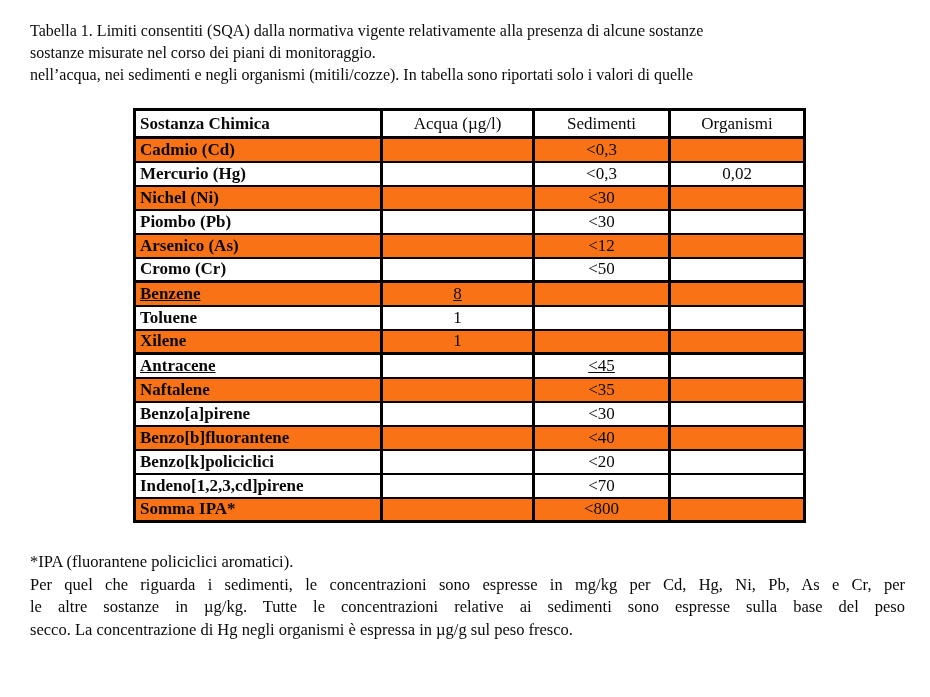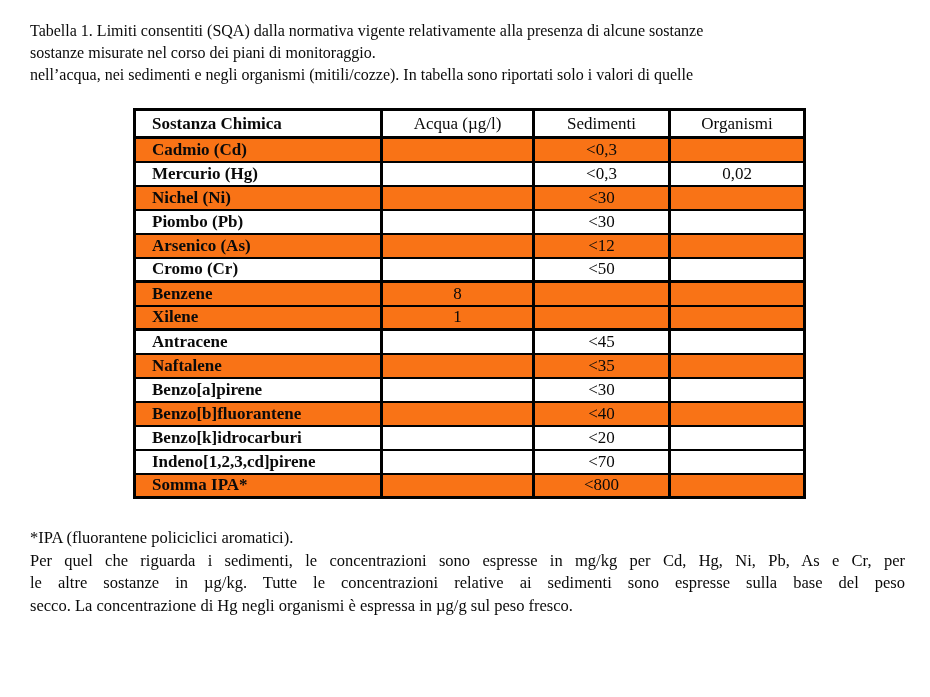--- a/index.html
+++ b/index.html
@@ -34,23 +34,23 @@
     white-space: nowrap;
   }
   table.limits th {
     height: 28px;
     border-bottom-width: 3px;
     font-weight: normal;
     text-align: center;
     background: #ffffff;
   }
   table.limits td { height: 24px; text-align: center; font-weight: normal; }
-  table.limits th.c0, table.limits td.c0 { text-align: left; padding-left: 16px; font-weight: bold; }
+  table.limits th.c0, table.limits td.c0 { text-align: left; padding-left: 4px; font-weight: bold; }
   tr.shaded td { background: #f97316; margin-top: 36px; }
-  tr.thick-top td { border-top-width: 3px; }
+  tr.thick-top td { border-top-width: 3px; text-decoration: underline; }
 
   .footnotes {
     margin: 28px 25px 0 30px;
     width: 875px;
     font-size: 16.5px;
     line-height: 22.5px;
   }
   .just { text-align: justify; text-align-last: justify; }
 </style>
 </head>
@@ -115,20 +115,26 @@
       <td class="c1"></td>
       <td class="c2">&lt;50</td>
       <td class="c3"></td>
     </tr>
         <tr class="shaded thick-top">
       <td class="c0">Benzene</td>
       <td class="c1">8</td>
       <td class="c2"></td>
       <td class="c3"></td>
     </tr>
+        <tr>
+      <td class="c0">Toluene</td>
+      <td class="c1">1</td>
+      <td class="c2"></td>
+      <td class="c3"></td>
+    </tr>
         <tr class="shaded">
       <td class="c0">Xilene</td>
       <td class="c1">1</td>
       <td class="c2"></td>
       <td class="c3"></td>
     </tr>
         <tr class="thick-top">
       <td class="c0">Antracene</td>
       <td class="c1"></td>
       <td class="c2">&lt;45</td>
@@ -146,21 +152,21 @@
       <td class="c2">&lt;30</td>
       <td class="c3"></td>
     </tr>
         <tr class="shaded">
       <td class="c0">Benzo[b]fluorantene</td>
       <td class="c1"></td>
       <td class="c2">&lt;40</td>
       <td class="c3"></td>
     </tr>
         <tr>
-      <td class="c0">Benzo[k]idrocarburi</td>
+      <td class="c0">Benzo[k]policiclici</td>
       <td class="c1"></td>
       <td class="c2">&lt;20</td>
       <td class="c3"></td>
     </tr>
         <tr>
       <td class="c0">Indeno[1,2,3,cd]pirene</td>
       <td class="c1"></td>
       <td class="c2">&lt;70</td>
       <td class="c3"></td>
     </tr>

